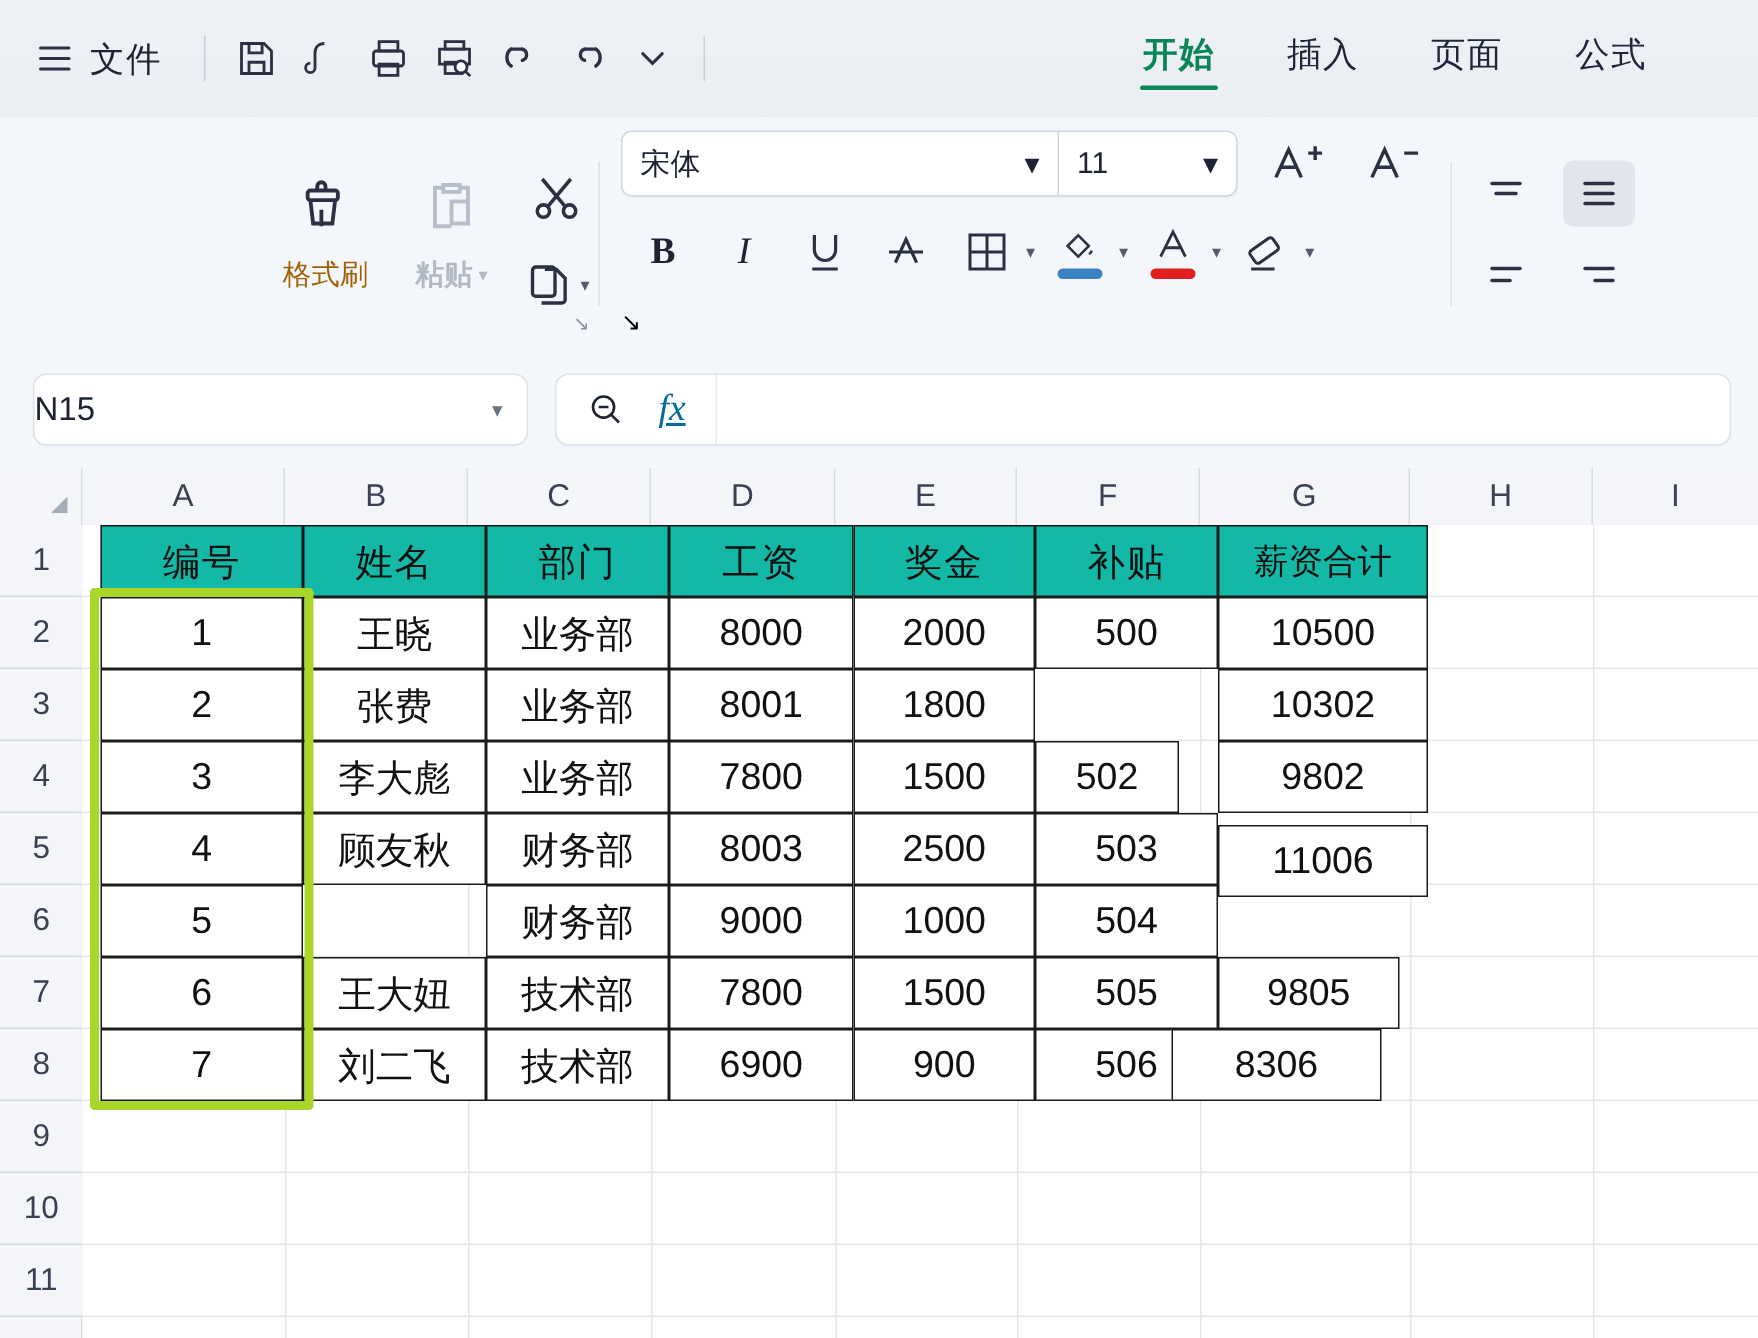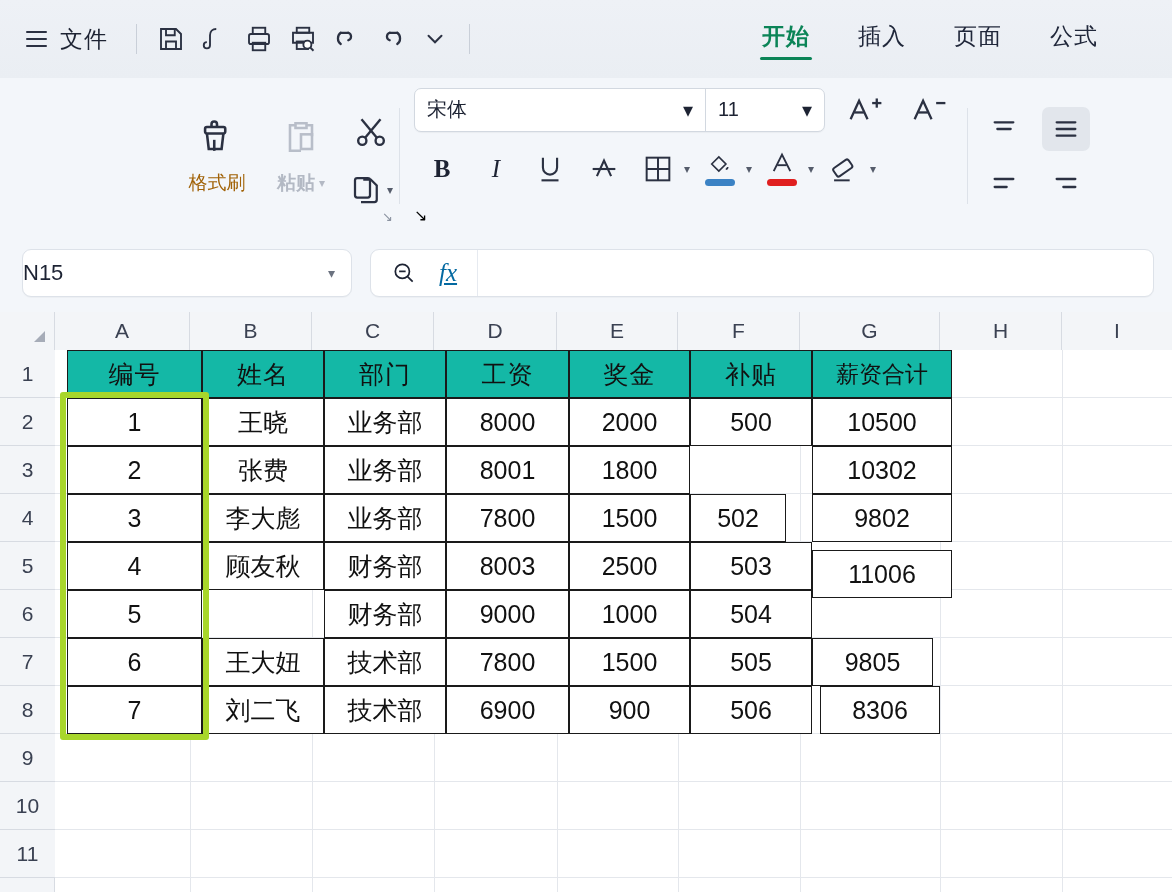--- a/index.html
+++ b/index.html
@@ -515,19 +515,19 @@
       <div class="tcell" style="left:514px; top:288px; width:121px; height:48px;">1500</div>
       <div class="tcell" style="left:635px; top:288px; width:122px; height:48px;">505</div>
       <div class="tcell" style="left:757px; top:288px; width:121px; height:48px;">9805</div>
 
       <div class="tcell" style="left:12px;  top:336px; width:135px; height:48px;">7</div>
       <div class="tcell" style="left:147px; top:336px; width:122px; height:48px;">刘二飞</div>
       <div class="tcell" style="left:269px; top:336px; width:122px; height:48px;">技术部</div>
       <div class="tcell" style="left:391px; top:336px; width:123px; height:48px;">6900</div>
       <div class="tcell" style="left:514px; top:336px; width:121px; height:48px;">900</div>
       <div class="tcell" style="left:635px; top:336px; width:122px; height:48px;">506</div>
-      <div class="tcell" style="left:765px; top:336px; width:120px; height:48px;">8306</div>
+      <div class="tcell" style="left:726px; top:336px; width:140px; height:48px;">8306</div>
 
       <div class="greenbox" style="left:5px; top:42px; width:149px; height:348px;"></div>
     </div>
   </div>
 
 </div>
 
 </body></html>

